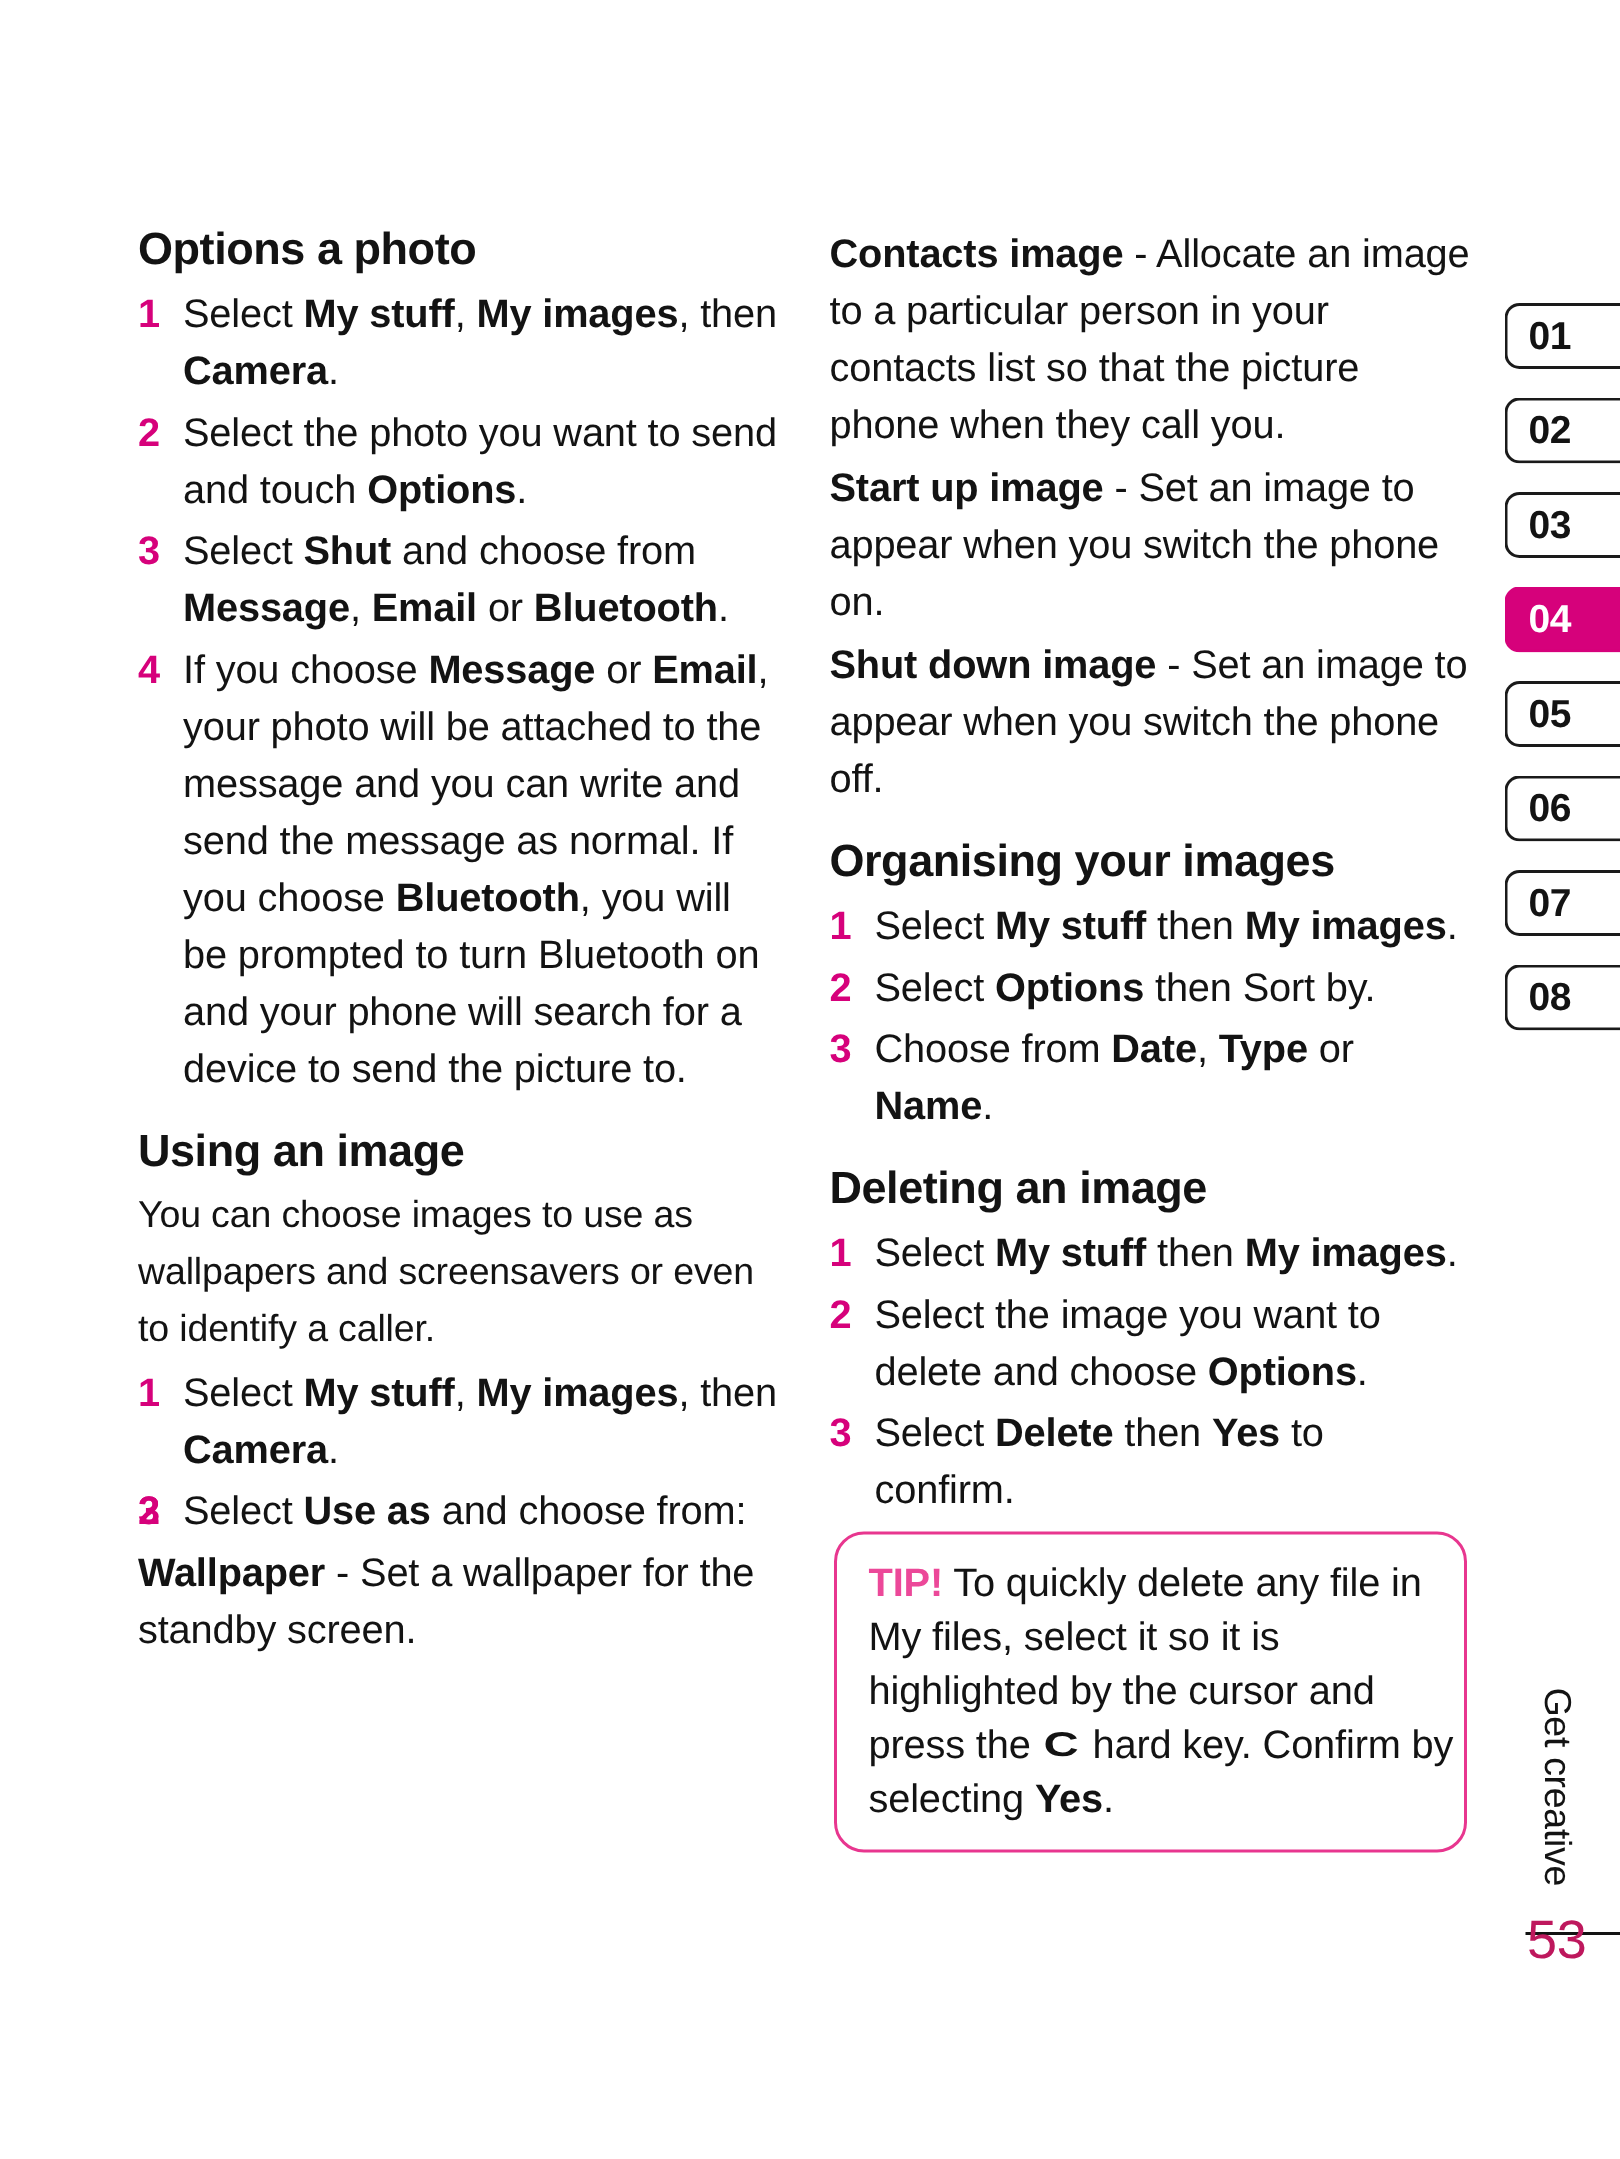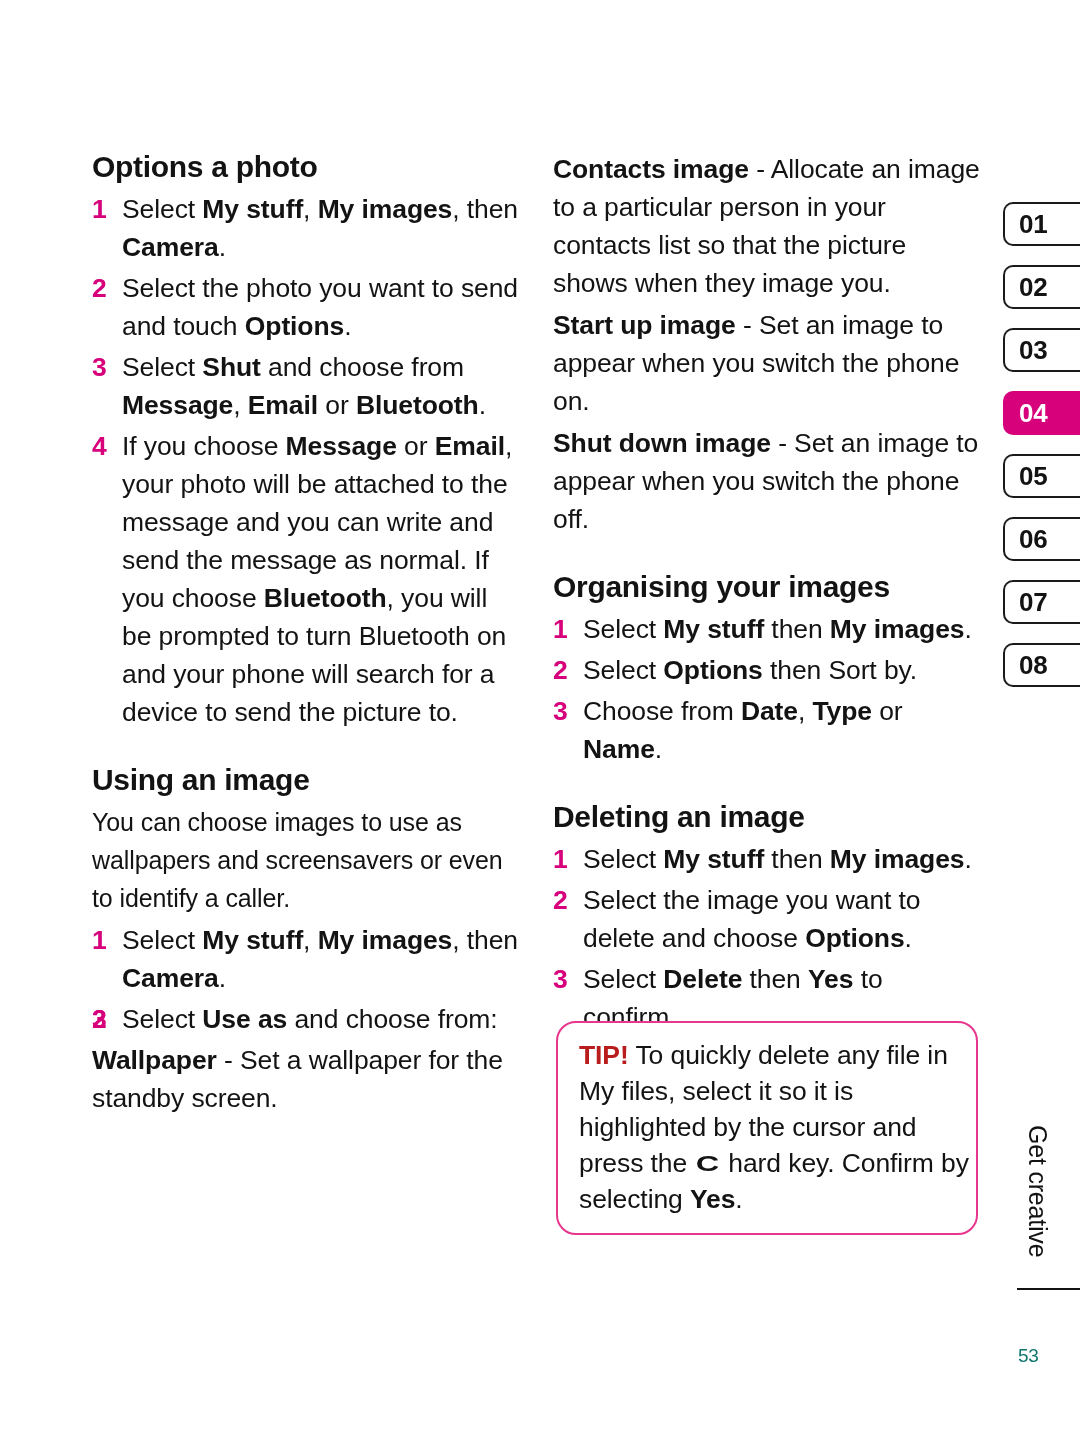--- a/index.html
+++ b/index.html
@@ -32,21 +32,21 @@
 
   
   h2.heading {
     font-size: 30px;
     font-weight: bold;
     letter-spacing: -0.3px;
     margin: 0 0 6px 0;
     line-height: 1.14;
     color: #131313;
   }
-  .heading.spaced-top { margin-top: 32px; }
+  .heading.spaced-top { margin-top: 20px; }
 
   p.para {
     font-size: 25px;
     line-height: 38px;
     margin: 0 0 4px 0;
     letter-spacing: -0.1px;
   }
 
   ol.steps {
     list-style: none;
@@ -95,21 +95,21 @@
   .tip-text {
     position: absolute;
     left: 21px;
     top: 14px;
     width: 390px;
     font-size: 26.5px;
     line-height: 36px;
     letter-spacing: -0.1px;
   }
   .tip-label {
-    color: #b91c1c;
+    color: #ec4899;
     font-weight: bold;
   }
   .hardkey-icon {
     display: inline-block;
     font-weight: bold;
     font-size: 26px;
     transform: scaleX(1.25) scaleY(0.88);
     padding: 0 4px;
     vertical-align: baseline;
   }
@@ -165,24 +165,24 @@
     position: absolute;
     left: 1017px;
     top: 1288px;
     width: 63px;
     height: 2px;
     background: #131313;
   }
   .folio {
     position: absolute;
     left: 1018px;
-    top: 1345px;
-    font-size: 19px;
+    top: 1272px;
+    font-size: 36px;
     letter-spacing: -0.2px;
-    color: #0f766e;
+    color: #be185d;
   }
 </style>
 </head>
 <body>
 
 <div class="page">
 
   <div class="col col-left">
 
     <h2 class="heading">Options a photo</h2>
@@ -228,21 +228,21 @@
       <div class="def">
         <b>Wallpaper</b><span> - Set a wallpaper for the standby screen.</span>
       </div>
     </div>
   </div>
 
   <div class="col col-right">
 
     <div class="defs">
       <div class="def">
-        <b>Contacts image</b><span> - Allocate an image to a particular person in your contacts list so that the picture shows when they image you.</span>
+        <b>Contacts image</b><span> - Allocate an image to a particular person in your contacts list so that the picture phone when they call you.</span>
       </div>
       <div class="def">
         <b>Start up image</b><span> - Set an image to appear when you switch the phone on.</span>
       </div>
       <div class="def">
         <b>Shut down image</b><span> - Set an image to appear when you switch the phone off.</span>
       </div>
     </div>
 
     <h2 class="heading spaced-top">Organising your images</h2>

